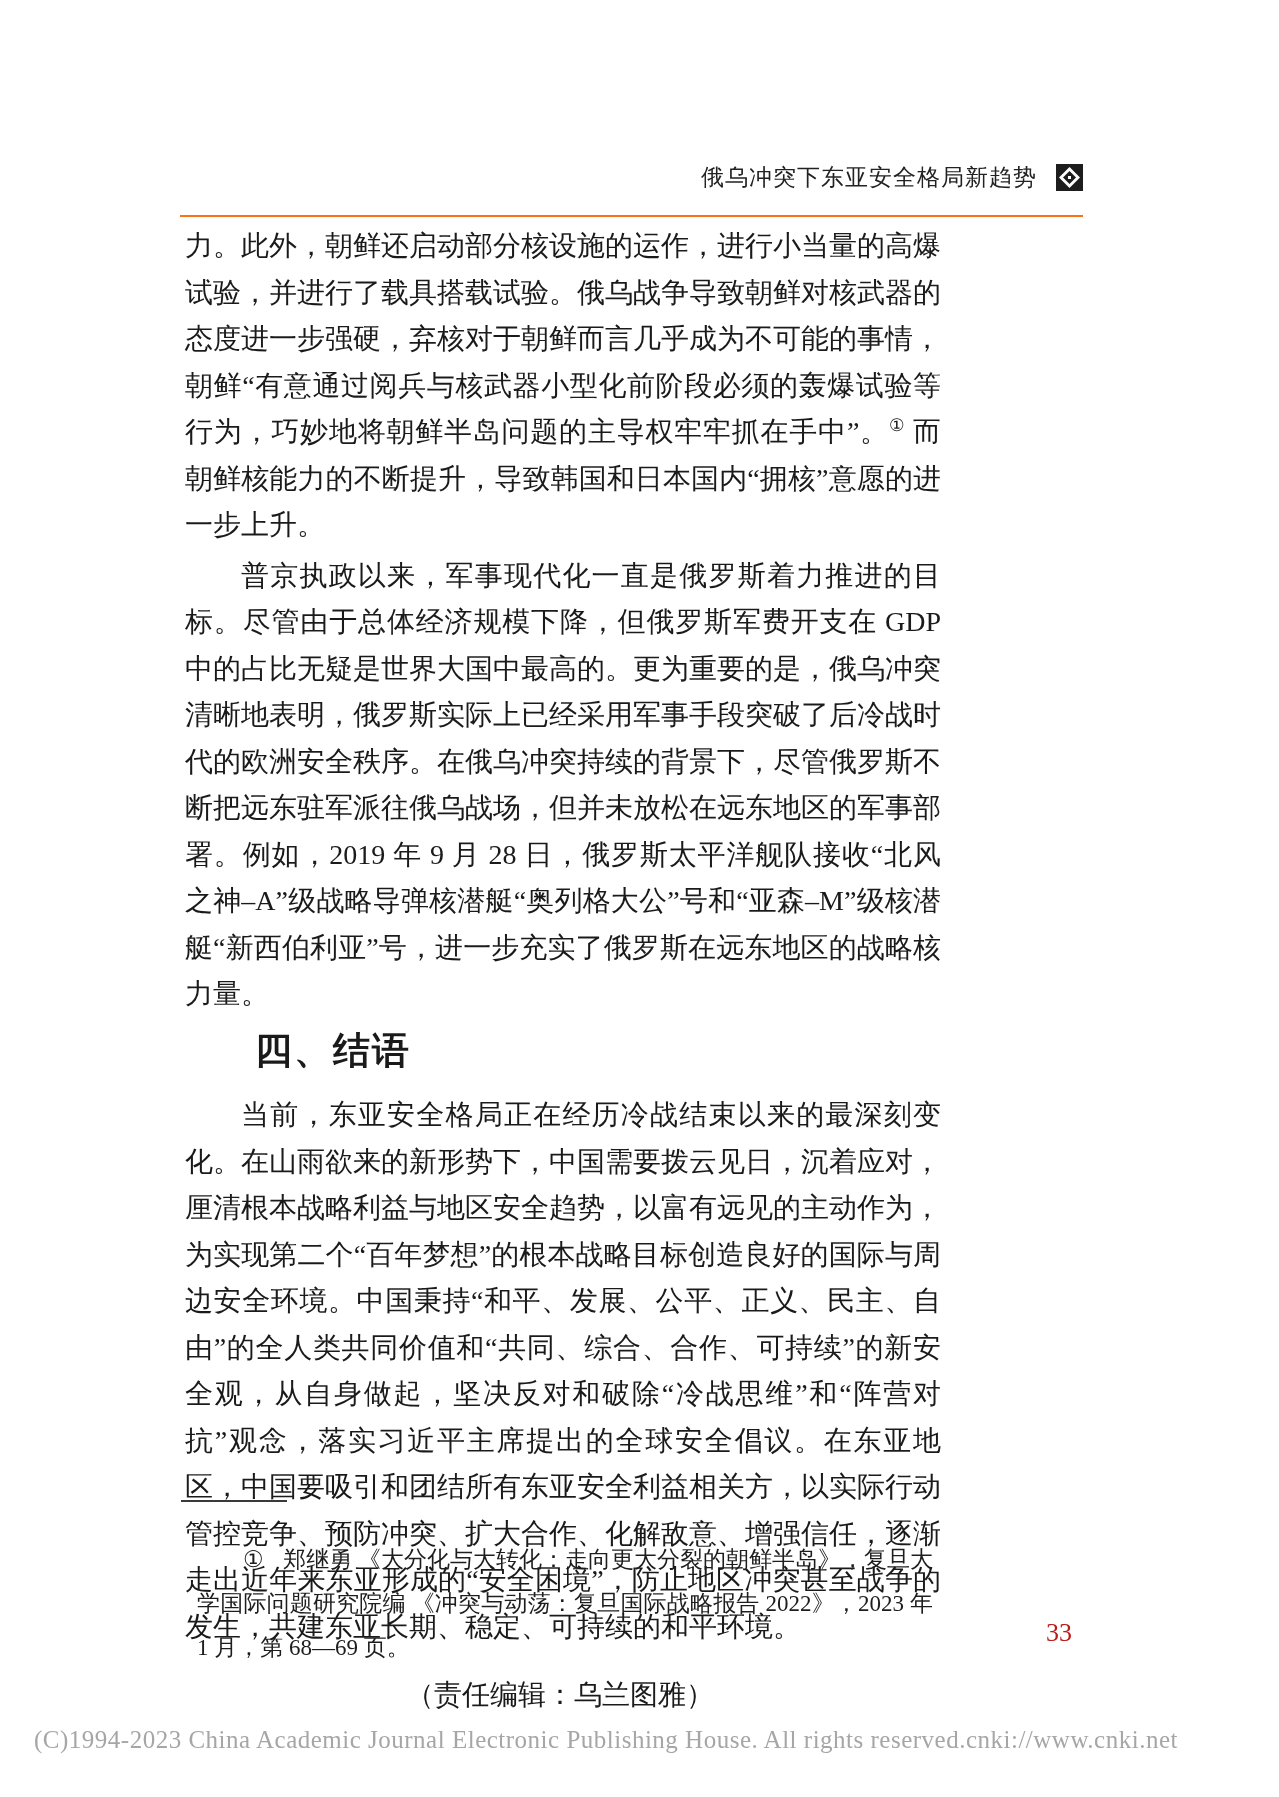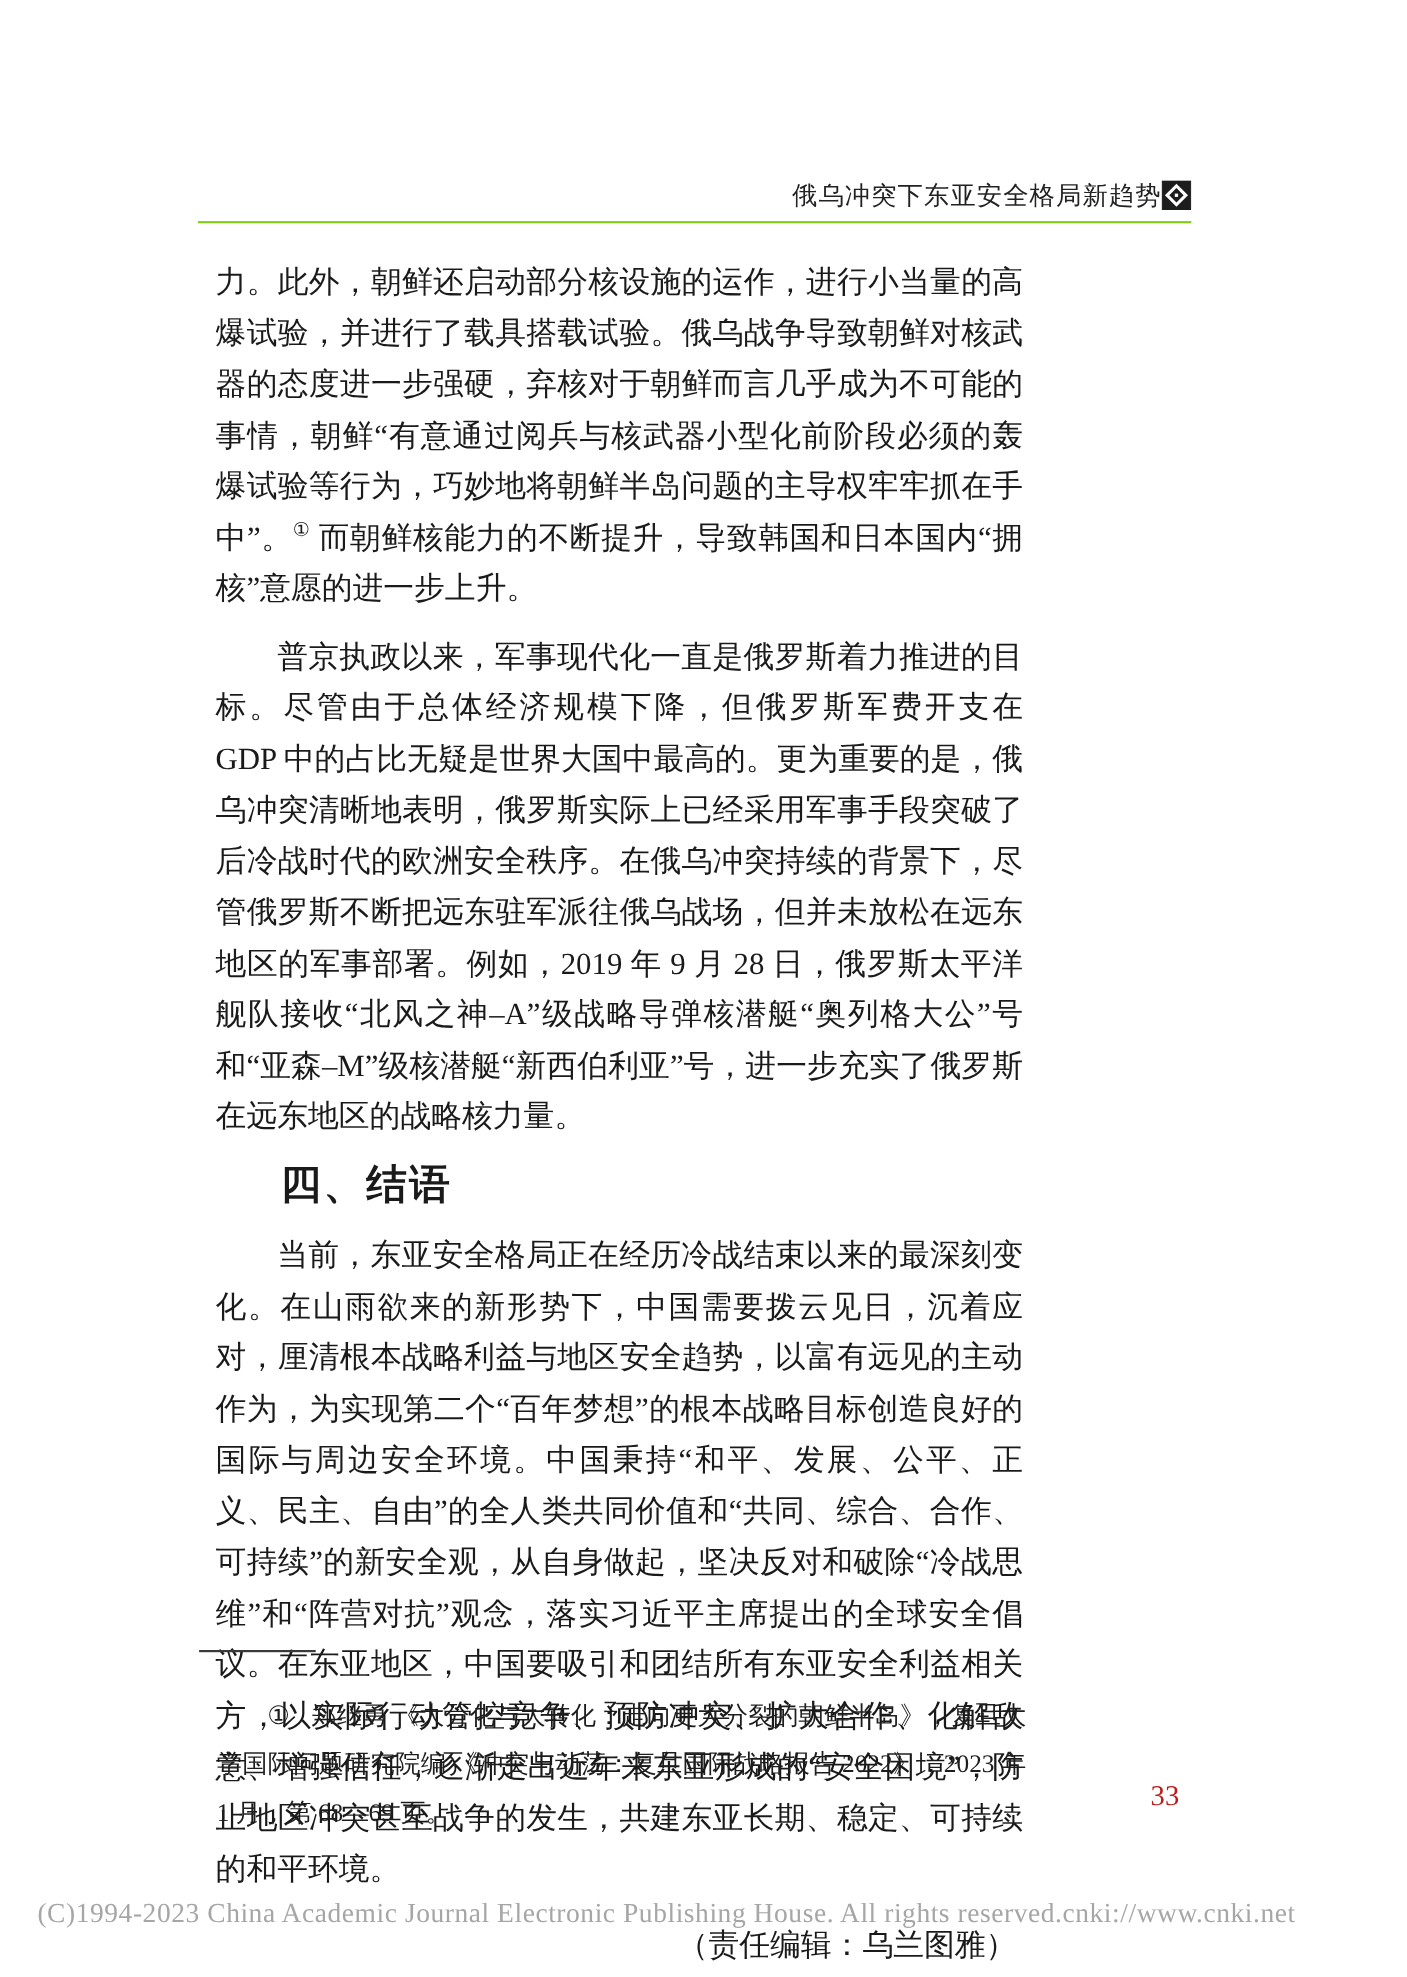--- a/index.html
+++ b/index.html
@@ -19,23 +19,23 @@
 
   
   .running-header {
     position: absolute;
     left: 180px;
     top: 162px;
     width: 903px;
     display: flex;
     justify-content: flex-end;
     align-items: center;
-    gap: 0;
-    padding-bottom: 8px;
-    border-bottom: 2px solid #84cc16;
+    gap: 19px;
+    padding-bottom: 22px;
+    border-bottom: 2px solid #f97316;
   }
   .running-header .header-title {
     font-size: 23px;
     letter-spacing: 1px;
     color: #222222;
   }
   .seal-icon-box {
     width: 27px;
     height: 27px;
     display: inline-block;
@@ -47,42 +47,42 @@
     left: 181px;
     top: 219px;
     width: 764px;
     font-size: 28px;
     line-height: 46.5px;
     text-align: justify;
     text-justify: inter-ideograph;
     color: #1a1a1a;
   }
   .body-col p {
-    margin: 15px;
+    margin: 4px;
   }
   .para-indent {
     text-indent: 2em;
   }
   sup.fnref {
     font-size: 0.62em;
     vertical-align: super;
     line-height: 0;
   }
 
   .section-heading {
     font-size: 37px;
     font-weight: bold;
     margin: 10px 0 18px 0;
     text-indent: 2em;
     letter-spacing: 2px;
   }
 
   .editor-note {
     margin-top: 22px !important;
-    text-align: right;
+    text-align: center;
     text-indent: 0;
     padding-right: 6px;
   }
 
   
   .footnote-divider {
     position: absolute;
     left: 181px;
     top: 1500px;
     width: 106px;

